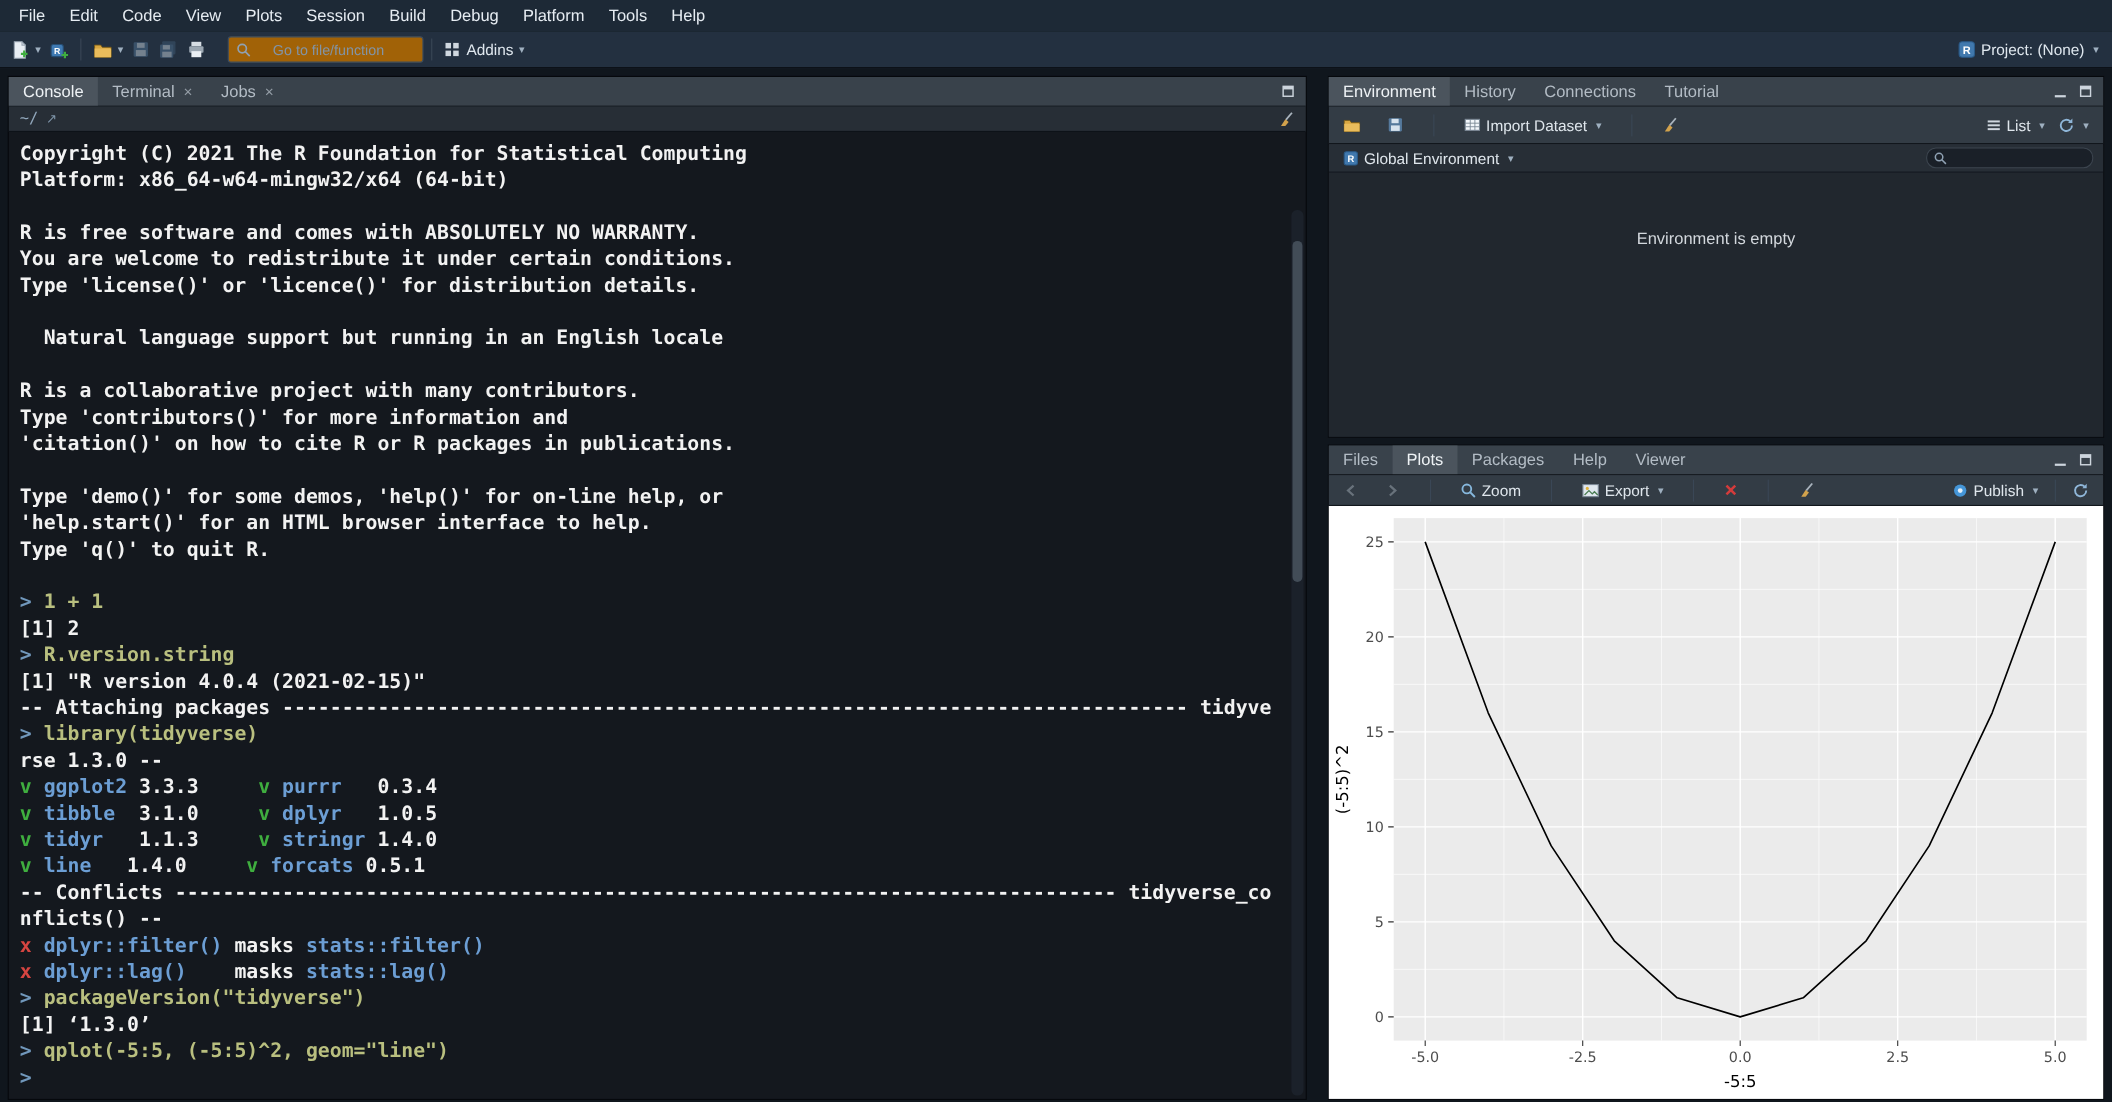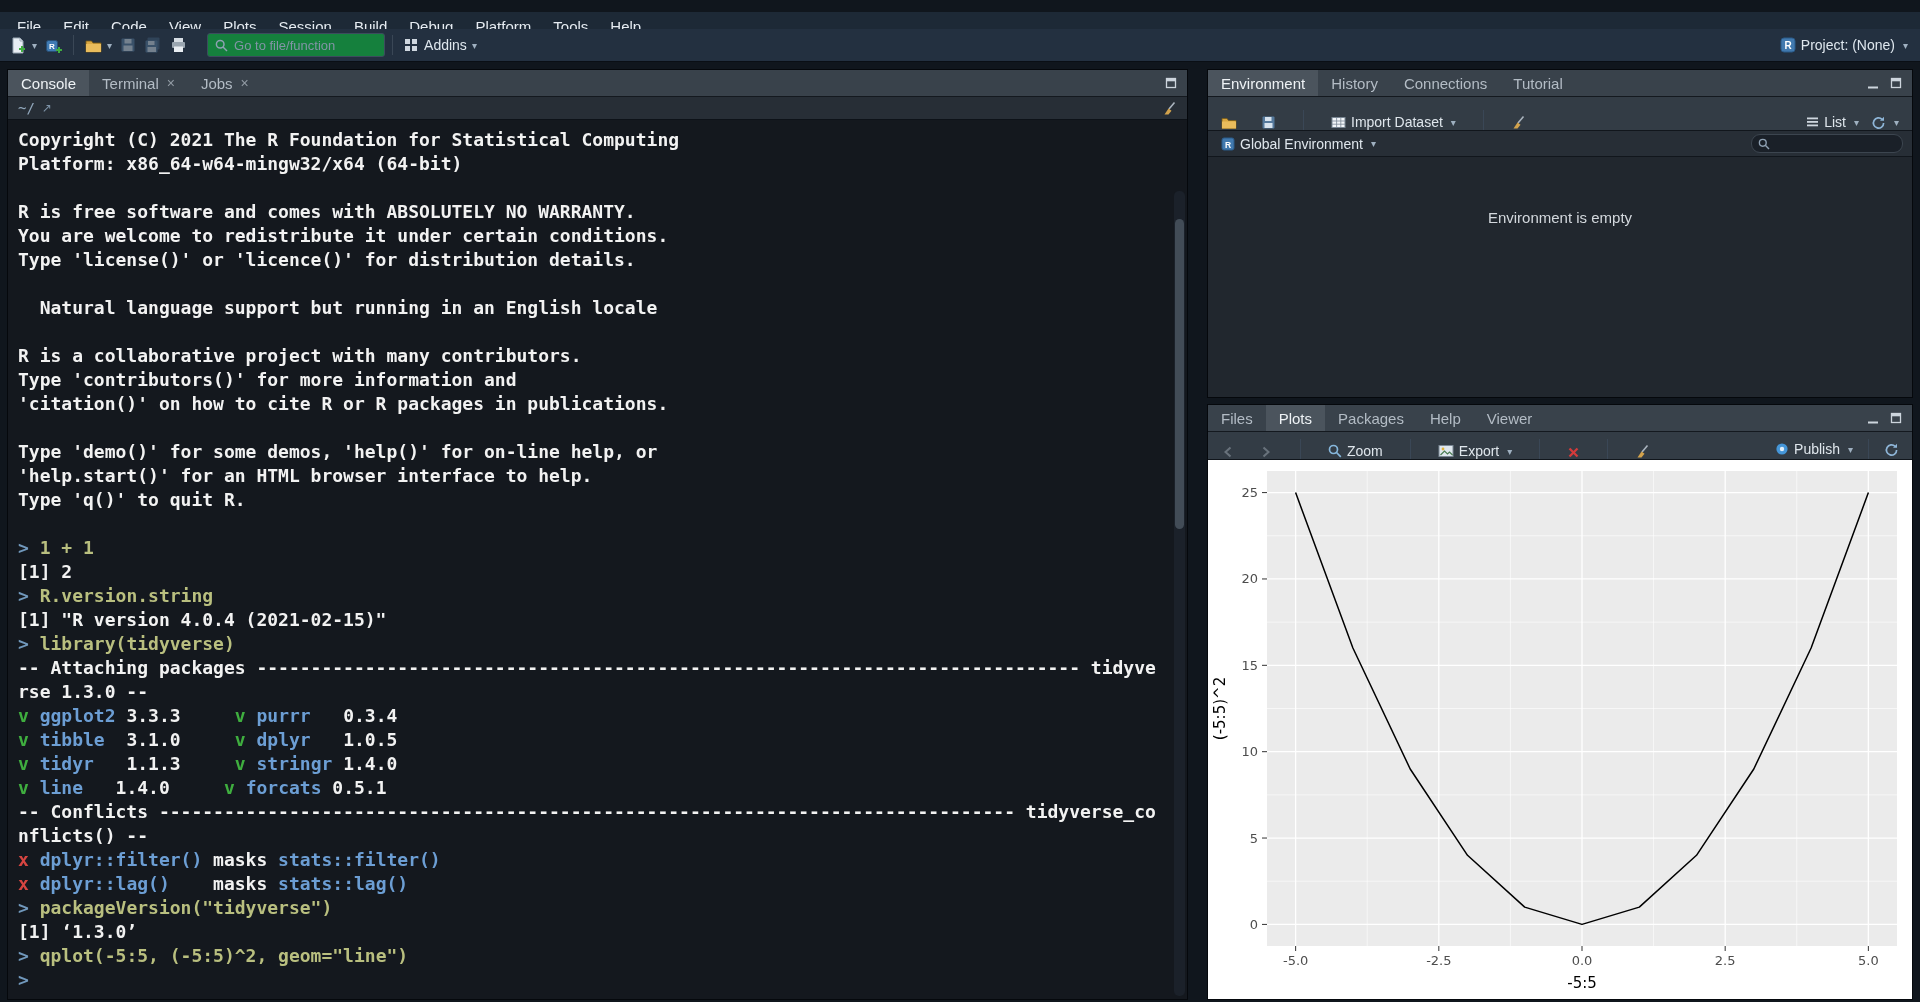--- a/index.html
+++ b/index.html
@@ -1,29 +1,29 @@
 <!DOCTYPE html>
 <html style="--console-cmd: #b9bf7f; --console-prompt: #7198bc; --pkg-blue: #6c9ed4; --check-green: #3fae3f; --cross-red: #d64541; --publish-blue: #4596d8;"><head>
 <meta charset="utf-8">
 <style>
   *{box-sizing:border-box;margin:0;padding:0;}
   html,body{width:1920px;height:1002px;overflow:hidden;background:#10161d;font-family:"Liberation Sans",sans-serif;}
   .app{position:absolute;left:0;top:0;width:1920px;height:1002px;}
 
   
-  .menu-bar{position:absolute;left:0;top:12px;width:100%;height:29px;background:#1d2936;display:flex;align-items:center;padding-left:6px;}
+  .menu-bar{position:absolute;left:0;top:0;width:100%;height:29px;background:#1d2936;display:flex;align-items:center;padding-left:6px;}
   .menu-items{display:flex;}
   .menu-item{color:#e6ecf2;font-size:15px;padding:0 11px;line-height:29px;cursor:default;}
   .toolbar{position:absolute;left:0;top:29px;width:100%;height:33px;background:#233040;border-bottom:1px solid #0a0f15;display:flex;align-items:center;padding-left:6px;}
   .tbtn{display:flex;align-items:center;margin:0 4px;gap:2px;}
   .dim{opacity:.45;}
   .caret{color:#9fb0c0;font-size:10px;margin-left:3px;}
   .tb-sep{width:1px;height:20px;background:#3a4756;margin:0 7px;}
   .tb-label{color:#dfe7ee;font-size:14px;margin-left:4px;}
-  .goto-box{display:flex;align-items:center;background:#15803d;border:1px solid #3c4c5e;border-radius:3px;height:24px;width:178px;margin-left:16px;padding:0 7px;gap:6px;}
+  .goto-box{display:flex;align-items:center;background:#a16207;border:1px solid #3c4c5e;border-radius:3px;height:24px;width:178px;margin-left:16px;padding:0 7px;gap:20px;}
   .goto-box input{flex:1;min-width:0;background:transparent;border:none;outline:none;color:#cfd9e2;font-size:13px;font-family:"Liberation Sans",sans-serif;}
   .goto-box input::placeholder{color:#8294a6;}
   .toolbar-right{margin-left:auto;display:flex;align-items:center;margin-right:12px;gap:5px;color:#dfe7ee;font-size:14px;}
 
   
   .pane{position:absolute;background:#20262d;border:1px solid #05080c;}
   .tabbar{height:27px;background:#39424b;display:flex;align-items:stretch;border-bottom:1px solid #14191f;text-align:right;}
   .tabs{display:flex;}
   .tab{display:flex;align-items:center;padding:0 13px;font-size:15px;color:#b3bcc5;gap:8px;white-space:nowrap;}
   .tab.active{background:#4b545d;color:#eef2f5;}
@@ -41,21 +41,21 @@
   .seg-o{color:#f2f2f2}
   .seg-c{color:var(--console-cmd,#b9bf7f)}
   .seg-p{color:var(--console-prompt,#7198bc)}
   .seg-g{color:var(--check-green,#44aa44)}
   .seg-b{color:var(--pkg-blue,#6c9ed4)}
   .seg-r{color:var(--cross-red,#d64541)}
   .scrollbar{position:absolute;top:121px;right:2px;bottom:3px;width:11px;background:#1b212a;border-radius:5px;}
   .scroll-thumb{position:absolute;left:1px;width:9px;top:28px;height:310px;background:#424c57;border-radius:5px;}
 
   
-  .pane-toolbar{height:34px;background:#333c45;display:flex;align-items:flex-end;padding:0 9px;gap:16px;border-bottom:1px solid #11161c;color:#dfe6ec;font-size:14px;}
+  .pane-toolbar{height:34px;background:#333c45;display:flex;align-items:center;padding:0 9px;gap:16px;border-bottom:1px solid #11161c;color:#dfe6ec;font-size:14px;}
   .pbtn{display:flex;align-items:center;gap:5px;padding:0 4px;white-space:nowrap;}
   .pt-right{margin-left:auto;display:flex;align-items:center;gap:4px;}
 
   .env-pane{left:1207px;top:69px;width:706px;height:329px;}
   .genv-row{height:26px;background:#272e36;display:flex;align-items:center;padding:0 9px;gap:6px;border-bottom:1px solid #11161c;color:#dfe6ec;font-size:14px;}
   .env-content{height:240px;background:#21272e;position:relative;}
   .env-empty{position:absolute;top:52px;width:100%;text-align:center;color:#d3d8dd;font-size:15px;}
   .search-box{margin-left:auto;display:flex;align-items:center;background:#1a2028;border:1px solid #3c454f;border-radius:9px;height:19px;width:152px;padding:0 6px;gap:5px;}
   .search-box input{flex:1;min-width:0;background:transparent;border:none;outline:none;color:#cfd9e2;font-size:12px;font-family:"Liberation Sans",sans-serif;}
 
@@ -213,22 +213,22 @@
         <div class="cline"><span class="seg-o">'citation()' on how to cite R or R packages in publications.</span></div>
         <div class="cline">&nbsp;</div>
         <div class="cline"><span class="seg-o">Type 'demo()' for some demos, 'help()' for on-line help, or</span></div>
         <div class="cline"><span class="seg-o">'help.start()' for an HTML browser interface to help.</span></div>
         <div class="cline"><span class="seg-o">Type 'q()' to quit R.</span></div>
         <div class="cline">&nbsp;</div>
         <div class="cline"><span class="seg-p">&gt; </span><span class="seg-c">1 + 1</span></div>
         <div class="cline"><span class="seg-o">[1] 2</span></div>
         <div class="cline"><span class="seg-p">&gt; </span><span class="seg-c">R.version.string</span></div>
         <div class="cline"><span class="seg-o">[1] "R version 4.0.4 (2021-02-15)"</span></div>
+        <div class="cline"><span class="seg-o">-- Attaching packages ---------------------------------------------------------------------------- tidyve</span></div>
         <div class="cline"><span class="seg-p">&gt; </span><span class="seg-c">library(tidyverse)</span></div>
-        <div class="cline"><span class="seg-o">-- Attaching packages ---------------------------------------------------------------------------- tidyve</span></div>
         <div class="cline"><span class="seg-o">rse 1.3.0 --</span></div>
         <div class="cline"><span class="seg-g">v </span><span class="seg-b">ggplot2</span><span class="seg-o"> 3.3.3     </span><span class="seg-g">v </span><span class="seg-b">purrr</span><span class="seg-o">   0.3.4</span></div>
         <div class="cline"><span class="seg-g">v </span><span class="seg-b">tibble</span><span class="seg-o">  3.1.0     </span><span class="seg-g">v </span><span class="seg-b">dplyr</span><span class="seg-o">   1.0.5</span></div>
         <div class="cline"><span class="seg-g">v </span><span class="seg-b">tidyr</span><span class="seg-o">   1.1.3     </span><span class="seg-g">v </span><span class="seg-b">stringr</span><span class="seg-o"> 1.4.0</span></div>
         <div class="cline"><span class="seg-g">v </span><span class="seg-b">line</span><span class="seg-o">   1.4.0     </span><span class="seg-g">v </span><span class="seg-b">forcats</span><span class="seg-o"> 0.5.1</span></div>
         <div class="cline"><span class="seg-o">-- Conflicts ------------------------------------------------------------------------------- tidyverse_co</span></div>
         <div class="cline"><span class="seg-o">nflicts() --</span></div>
         <div class="cline"><span class="seg-r">x </span><span class="seg-b">dplyr::filter()</span><span class="seg-o"> masks </span><span class="seg-b">stats::filter()</span></div>
         <div class="cline"><span class="seg-r">x </span><span class="seg-b">dplyr::lag()</span><span class="seg-o">    masks </span><span class="seg-b">stats::lag()</span></div>
         <div class="cline"><span class="seg-p">&gt; </span><span class="seg-c">packageVersion("tidyverse")</span></div>

